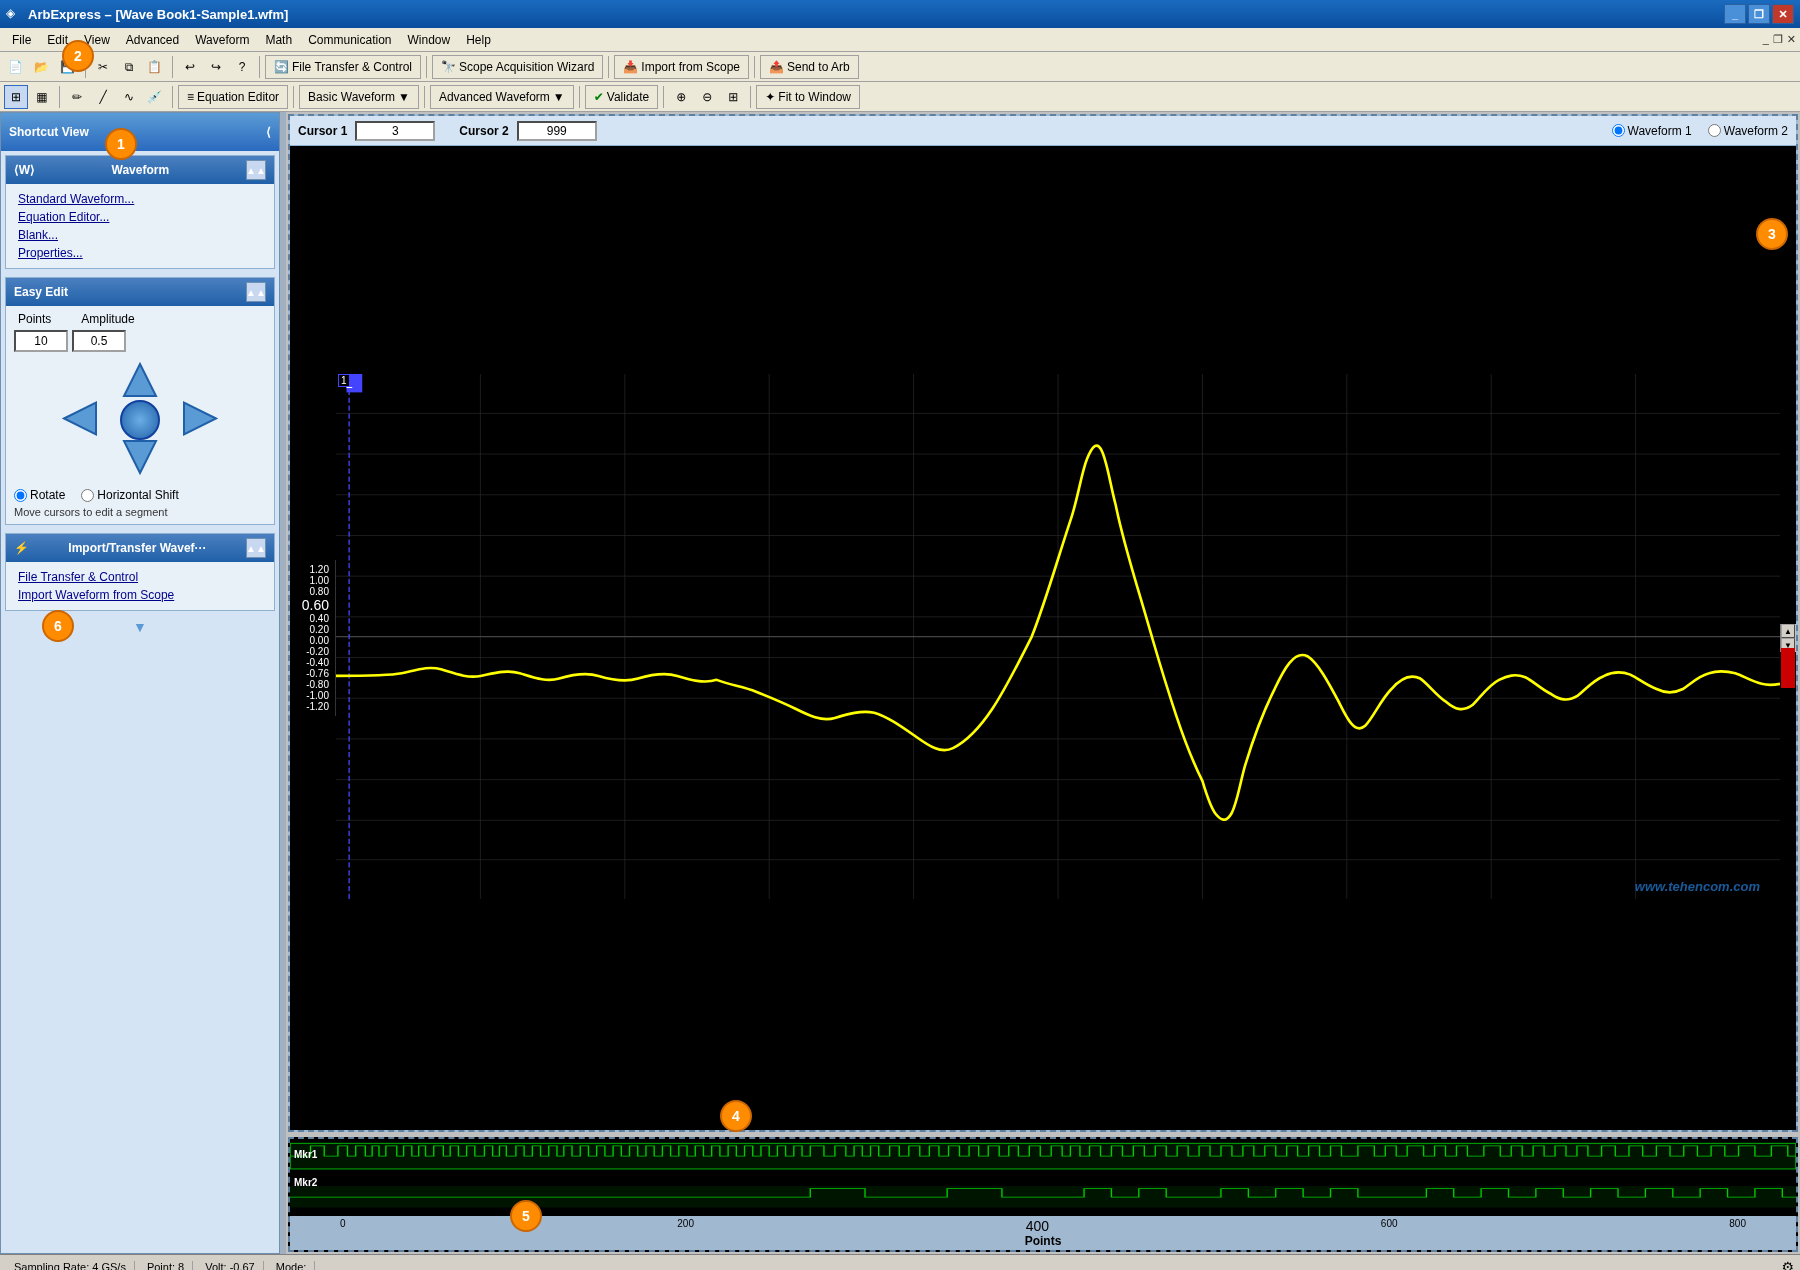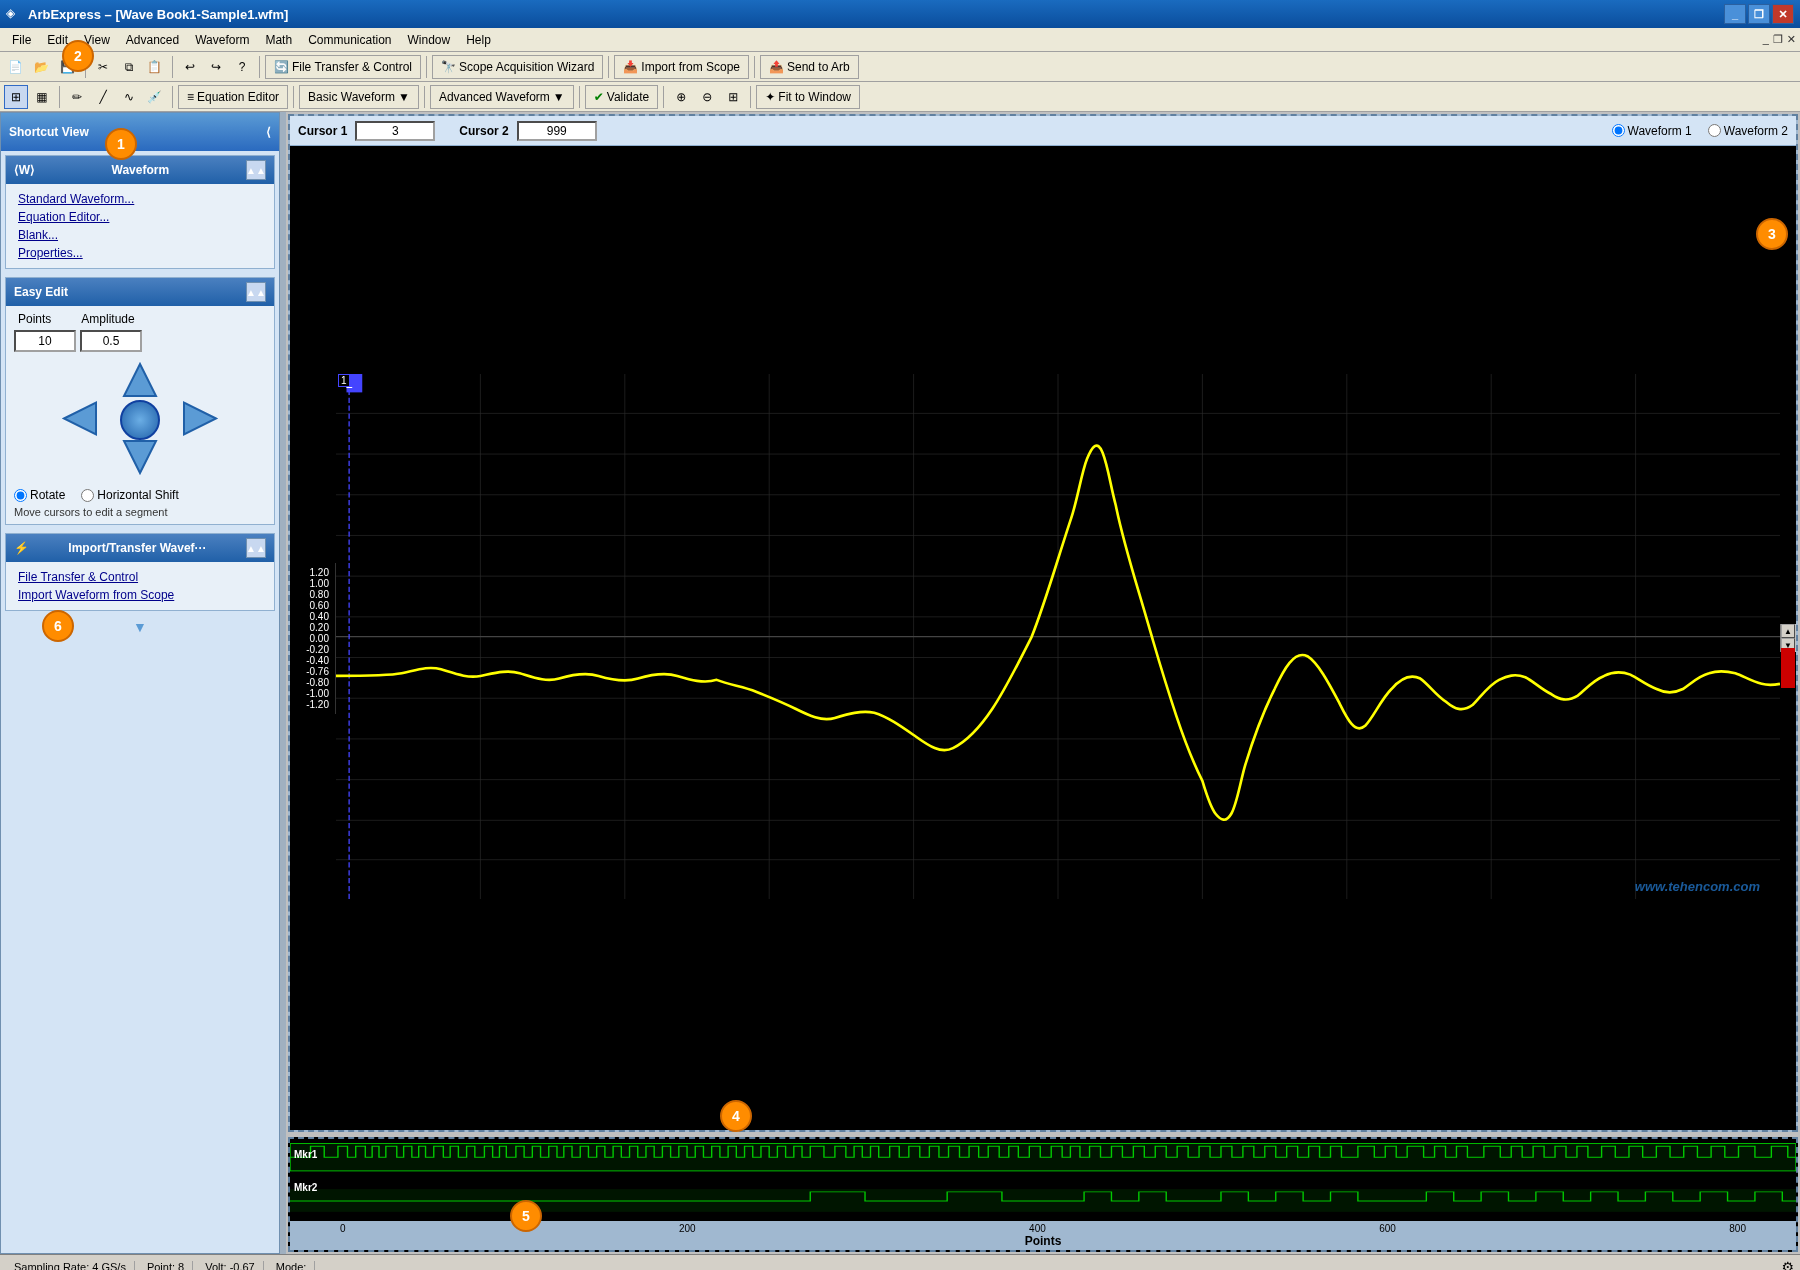--- a/index.html
+++ b/index.html
@@ -71,21 +71,21 @@
     .section-content { padding: 6px 8px; }
     .section-link {
       display: block; color: #00008b; text-decoration: underline; padding: 2px 4px;
       cursor: pointer; font-size: 12px;
     }
 
     
     .easy-edit-labels { display: flex; gap: 30px; margin-bottom: 4px; font-size: 12px; padding-left: 4px; }
     .easy-edit-inputs { display: flex; gap: 4px; margin-bottom: 8px; }
     .easy-edit-input {
-      width: 62px; height: 22px; border: 2px inset #a0a0a0; background: white;
+      width: 54px; height: 22px; border: 2px inset #a0a0a0; background: white;
       text-align: center; font-size: 12px;
     }
 
     .rotate-options { display: flex; align-items: center; gap: 16px; margin-top: 4px; font-size: 12px; }
     .radio-label { display: flex; align-items: center; gap: 3px; cursor: pointer; }
     .move-note { font-size: 11px; color: #333; margin-top: 4px; }
 
     
     .content-area {
       flex: 1; display: flex; flex-direction: column; background: #c0c0c0; gap: 3px;
@@ -362,21 +362,21 @@
             </label>
           </div>
         </div>
 
         <div style="flex:1; position:relative; background:#000; display:flex;align-items:center;">
 
           <div style="width:46px; background:#000; display:flex; flex-direction:column; justify-content:space-between; padding:4px 2px; border-right:1px solid #333;">
             <span class="y-label" style="color:white;font-size:10px;text-align:right;">1.20</span>
             <span class="y-label" style="color:white;font-size:10px;text-align:right;">1.00</span>
             <span class="y-label" style="color:white;font-size:10px;text-align:right;">0.80</span>
-            <span class="y-label" style="color:white;font-size:10px;text-align:right;">0.60</span>
+            <span class="y-label" style="color:white;font-size:14px;text-align:right;">0.60</span>
             <span class="y-label" style="color:white;font-size:10px;text-align:right;">0.40</span>
             <span class="y-label" style="color:white;font-size:10px;text-align:right;">0.20</span>
             <span class="y-label" style="color:white;font-size:10px;text-align:right;">0.00</span>
             <span class="y-label" style="color:white;font-size:10px;text-align:right;">-0.20</span>
             <span class="y-label" style="color:white;font-size:10px;text-align:right;">-0.40</span>
             <span class="y-label" style="color:white;font-size:10px;text-align:right;">-0.76</span>
             <span class="y-label" style="color:white;font-size:10px;text-align:right;">-0.80</span>
             <span class="y-label" style="color:white;font-size:10px;text-align:right;">-1.00</span>
             <span class="y-label" style="color:white;font-size:10px;text-align:right;">-1.20</span>
           </div>
@@ -504,21 +504,21 @@
             </g>
 
             <rect x="0" y="55" width="1100" height="25" fill="#001500"></rect>
             <path d="M 0,68 L 380,68 L 380,58 L 420,58 L 420,68 L 480,68 L 480,58 L 520,58 L 520,68 L 580,68 L 580,58 L 600,58 L 600,68 L 620,68 L 620,58 L 640,58 L 640,68 L 680,68 L 680,58 L 700,58 L 700,68 L 720,68 L 720,58 L 740,58 L 740,68 L 760,68 L 760,58 L 780,58 L 780,68 L 830,68 L 830,58 L 850,58 L 850,68 L 870,68 L 870,58 L 890,58 L 890,68 L 910,68 L 910,58 L 930,58 L 930,68 L 950,68 L 950,58 L 970,58 L 970,68 L 990,68 L 990,58 L 1010,58 L 1010,68 L 1030,68 L 1030,58 L 1050,58 L 1050,68 L 1070,68 L 1070,58 L 1090,58 L 1090,68 L 1100,68" stroke="#00cc00" fill="none"></path>
           </svg>
         </div>
 
         <div style="background:#a0b8d0; display:flex; justify-content:space-between; padding:2px 50px 0 50px;">
           <span style="font-size:10px;">0</span>
           <span style="font-size:10px;">200</span>
-          <span style="font-size:10px;">400</span>
+          <span style="font-size:14px;">400</span>
           <span style="font-size:10px;">600</span>
           <span style="font-size:10px;">800</span>
         </div>
         <div style="background:#a0b8d0; text-align:center; font-weight:bold; font-size:12px; padding-bottom:2px;">Points</div>
       </div>
 
     </div>
   </div>
 
   <div class="status-bar">

